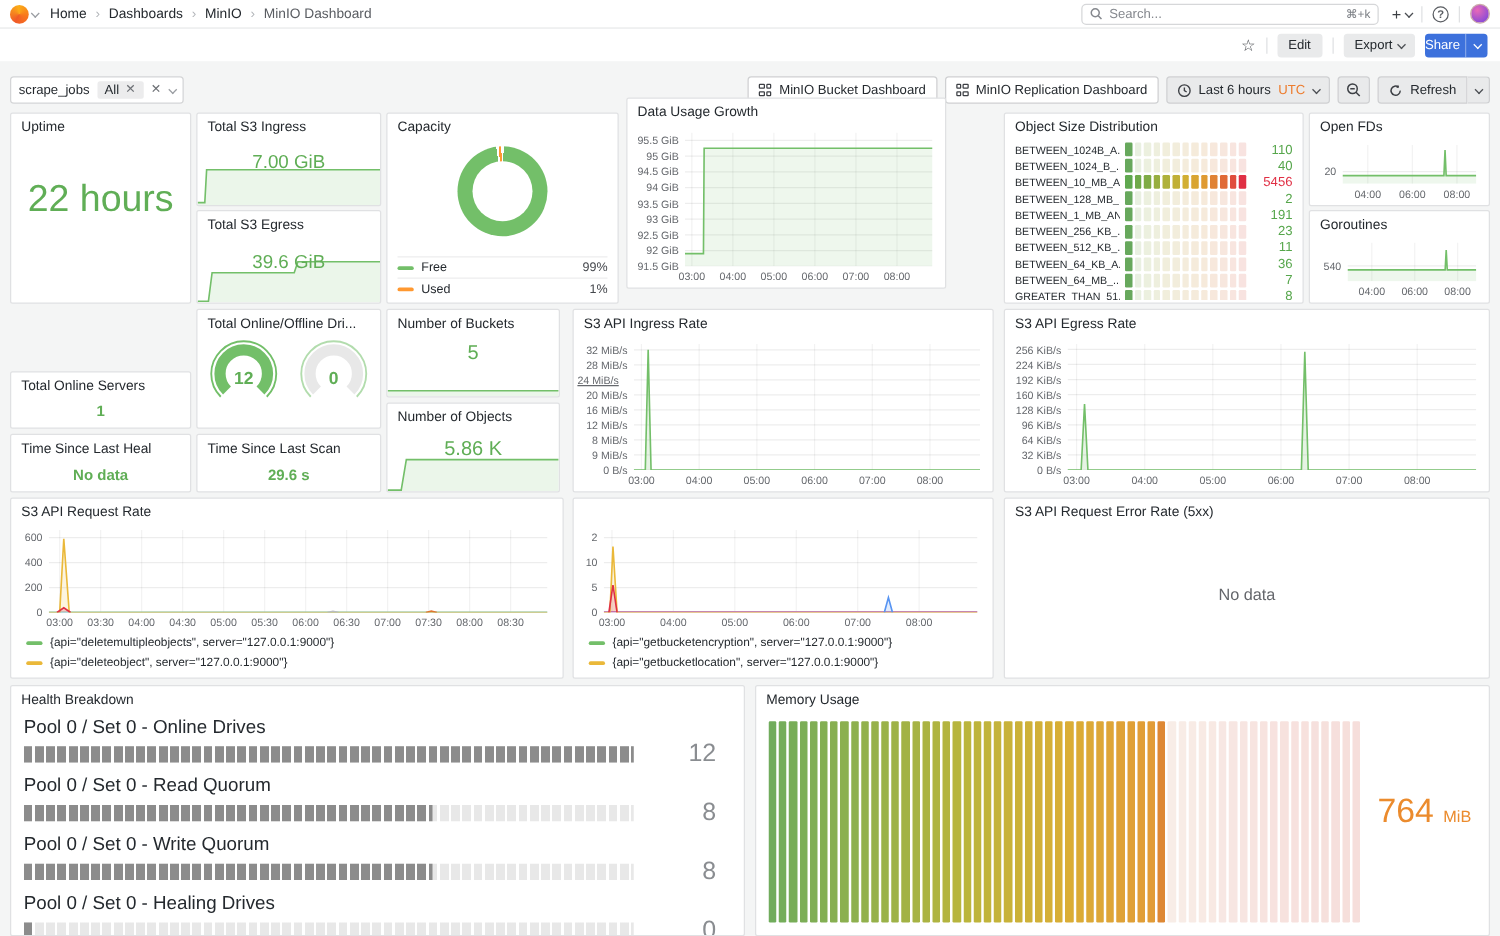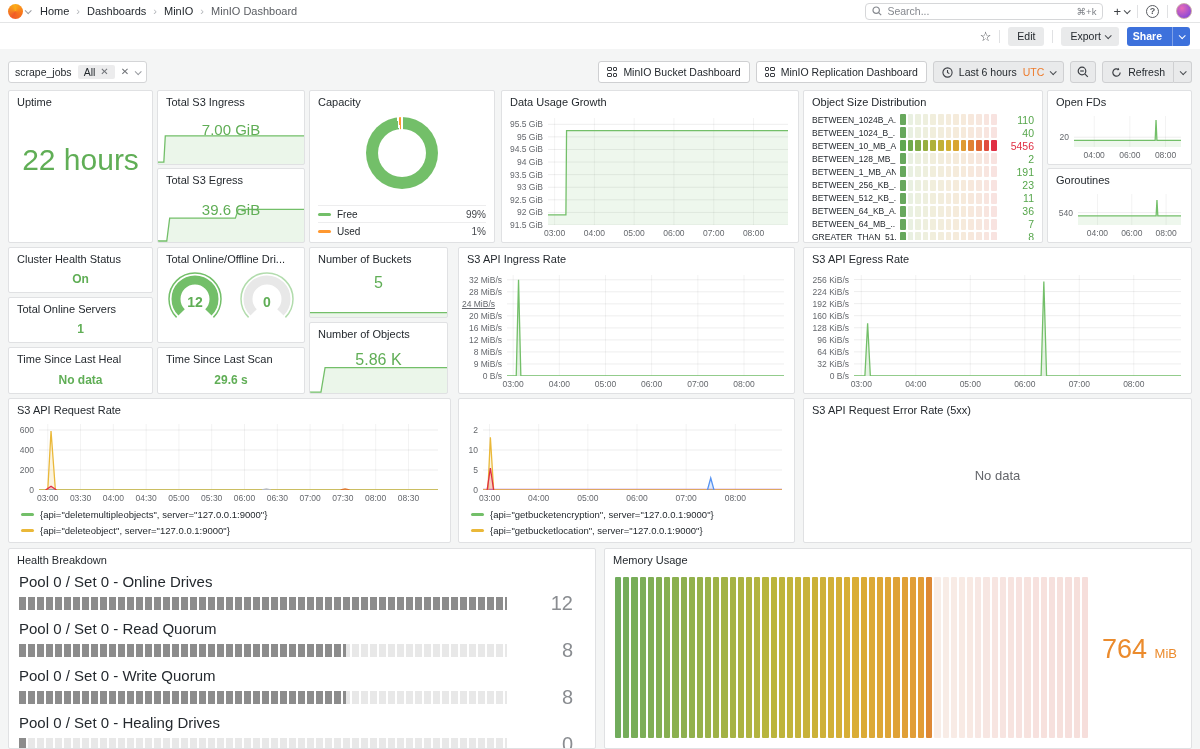--- a/index.html
+++ b/index.html
@@ -22,21 +22,21 @@
   .navicons { display:flex; align-items:center; gap:8px; margin-left:10px; }
   .navsep { width:1px; height:13px; background:#e0e1e3; }
   .plusbtn { display:flex; align-items:center; gap:3px; color:#3c3f44; font-size:13px; }
   .helpbtn { width:13px; height:13px; border:1.2px solid #5a5d62; border-radius:50%; font-size:9px; display:flex; align-items:center; justify-content:center; color:#5a5d62; font-weight:bold; }
   .avatar { width:16px; height:16px; border-radius:50%; background:radial-gradient(circle at 35% 30%,#e969b7,#8d4bd6 75%); border:1px solid #caa; }
   
   .subnav { height:26px; display:flex; align-items:center; justify-content:flex-end; gap:8px; padding:0 10px; background:#fff; }
   .star { font-size:13px; color:#46494e; line-height:1; }
   .btn { height:19px; display:inline-flex; align-items:center; gap:4px; padding:0 9px; border-radius:3px; font-size:10.5px; background:#e9eaeb; color:#24292e; border:none; }
   .btn-share { background:#3D71DC; color:#fff; padding:0; overflow:hidden; }
-  .btn-share .lbl { padding:0 6px; font-weight:700; }
+  .btn-share .lbl { padding:0 0; font-weight:400; }
   .btn-share .dd { padding:0 6px; border-left:1px solid rgba(255,255,255,0.35); align-self:stretch; display:flex; align-items:center; }
   .btn-share .chev { border-color:#fff; }
   
   .dashboard { position:relative; height:700px; background:#f4f5f5; }
   .controls { position:absolute; top:12px; left:8px; right:8px; height:22px; display:flex; align-items:center; }
   .varctl { display:flex; align-items:center; background:#fff; border:1px solid #d4d5d7; border-radius:3px; height:22px; padding:0 6px; gap:6px; font-size:10.5px; }
   .varchip { background:#ececed; border-radius:2px; padding:1px 6px; display:flex; gap:5px; align-items:center; color:#24292e; }
   .xicon { color:#6e7176; font-size:10px; line-height:1; }
   .ctl-right { margin-left:auto; display:flex; align-items:center; gap:6px; }
   .linkbtn { height:22px; background:#fff; border:1px solid #cfd0d2; border-radius:3px; display:inline-flex; align-items:center; gap:6px; padding:0 8px; font-size:10.5px; color:#24292e; }
@@ -244,21 +244,21 @@
           <span class="val">99%</span>
         </div>
         <div class="caprow">
           <span class="legdash" style="background:#FF9830"></span>
           <span>Used</span>
           <span class="val">1%</span>
         </div>
       </div>
   </div>
 
-  <div class="panel" style="left:501px;top:41px;width:298px;height:153px">
+  <div class="panel" style="left:501px;top:29px;width:256px;height:153px">
     <div class="ptitle">Data Usage Growth</div>
     <div class="ts" style="left:2px;right:4px;top:22px;bottom:2px">
         <div style="position: absolute; inset: 5px 6px 15px 44px;"><svg width="100%" height="100%" viewBox="0 0 100 100" preserveAspectRatio="none">
             <line x1="0" x2="100" y1="5.882352941176478" y2="5.882352941176478" stroke="rgba(0,0,0,0.07)" vector-effect="non-scaling-stroke"></line>
             <line x1="0" x2="100" y1="17.64705882352942" y2="17.64705882352942" stroke="rgba(0,0,0,0.07)" vector-effect="non-scaling-stroke"></line>
             <line x1="0" x2="100" y1="29.411764705882348" y2="29.411764705882348" stroke="rgba(0,0,0,0.07)" vector-effect="non-scaling-stroke"></line>
             <line x1="0" x2="100" y1="41.17647058823529" y2="41.17647058823529" stroke="rgba(0,0,0,0.07)" vector-effect="non-scaling-stroke"></line>
             <line x1="0" x2="100" y1="52.94117647058824" y2="52.94117647058824" stroke="rgba(0,0,0,0.07)" vector-effect="non-scaling-stroke"></line>
             <line x1="0" x2="100" y1="64.70588235294117" y2="64.70588235294117" stroke="rgba(0,0,0,0.07)" vector-effect="non-scaling-stroke"></line>
             <line x1="0" x2="100" y1="76.47058823529412" y2="76.47058823529412" stroke="rgba(0,0,0,0.07)" vector-effect="non-scaling-stroke"></line>
@@ -528,24 +528,20 @@
           <div class="ytick" style="right: 0px; top: 60.177%; transform: translateY(-50%);">540</div>
         </div>
         <div style="position: absolute; left: 28px; right: 6px; bottom: 0px; height: 15px;">
           <div class="xtick" style="left: 18.8889%; top: 3px; transform: translateX(-50%);">04:00</div>
           <div class="xtick" style="left: 52.2222%; top: 3px; transform: translateX(-50%);">06:00</div>
           <div class="xtick" style="left: 85.5556%; top: 3px; transform: translateX(-50%);">08:00</div>
         </div>
       </div>
   </div>
 
-  <div class="panel" style="left:8px;top:198px;width:145px;height:46px">
-    <div class="ptitle">Cluster Health Status</div>
-    <div class="bigval" style="top:24px;font-size:12px;font-weight:700;">On</div>
-  </div>
   <div class="panel" style="left:8px;top:248px;width:145px;height:46px">
     <div class="ptitle">Total Online Servers</div>
     <div class="bigval" style="top:24px;font-size:12px;font-weight:700;">1</div>
   </div>
   <div class="panel" style="left:8px;top:298px;width:145px;height:47px">
     <div class="ptitle">Time Since Last Heal</div>
     <div class="bigval" style="top:25px;font-size:12px;font-weight:700;">No data</div>
   </div>
 
   <div class="panel" style="left:157px;top:198px;width:148px;height:96px">

